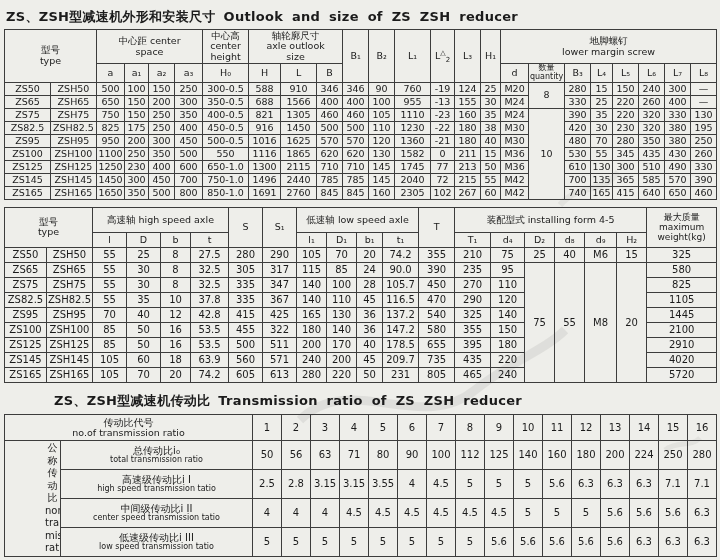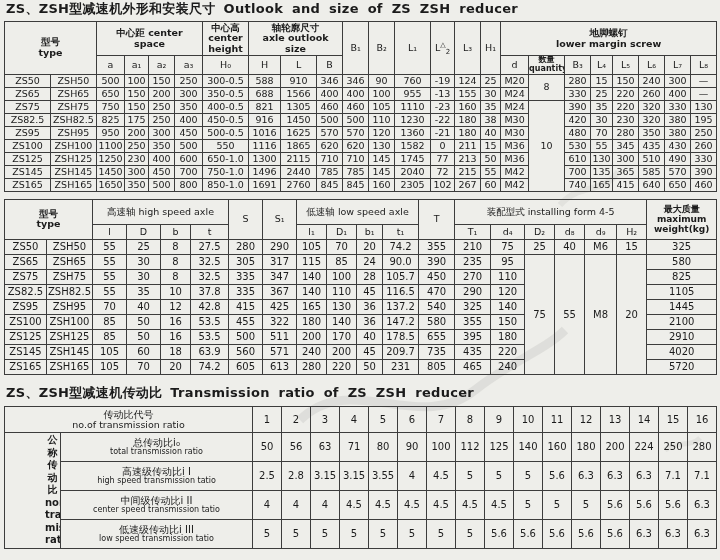--- a/index.html
+++ b/index.html
@@ -7,33 +7,33 @@
   body {
     width:720px; height:560px;
     background:#eeeeea;
     font-family:"DejaVu Sans", sans-serif;
     color:#1b1b1b;
   }
   .page { position:relative; width:720px; height:560px; overflow:hidden; }
   .wm { position:absolute; left:0; top:0; z-index:0; pointer-events:none; }
   .content { position:relative; z-index:1; }
 
-  .title { margin:0; padding:0 0 3px 6px; font-size:13px; font-weight:bold; letter-spacing:0.3px; white-space:nowrap; }
+  .title { margin:0; padding:8px 0 3px 6px; font-size:13px; font-weight:bold; letter-spacing:0.3px; white-space:nowrap; }
   .title .en { word-spacing:4px; margin-left:8px; font-weight:bold; }
-  .title2 { padding-top:9px; padding-bottom:4px; }
+  .title2 { padding-top:9px; padding-bottom:4px;margin-left:48px; }
 
   table { border-collapse:collapse; table-layout:fixed; width:712px; margin-left:4px; background:transparent; }
   th, td {
     border:1px solid #3c3c3c;
     text-align:center; vertical-align:middle;
     padding:0; font-weight:normal;
     font-size:9.5px; line-height:1.12;
     overflow:hidden; white-space:nowrap;
   }
-  .pre { white-space:pre-line;font-weight:bold; }
+  .pre { white-space:pre-line; }
   sup, sub { font-size:7px; line-height:0; }
 
   
   #t1 .gh { height:34px; font-size:9.5px; }
   #t1 .sh th { height:17px; }
   #t1 tbody td { height:13px; }
   #t1 .qtyh { font-size:8px; }
 
   
   #t2 { margin-top:7px; }

